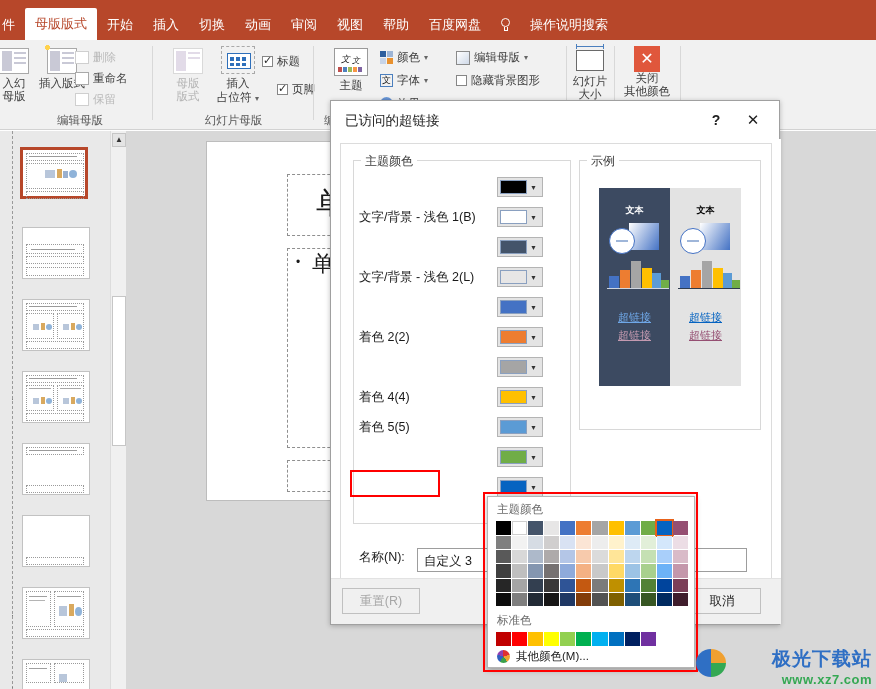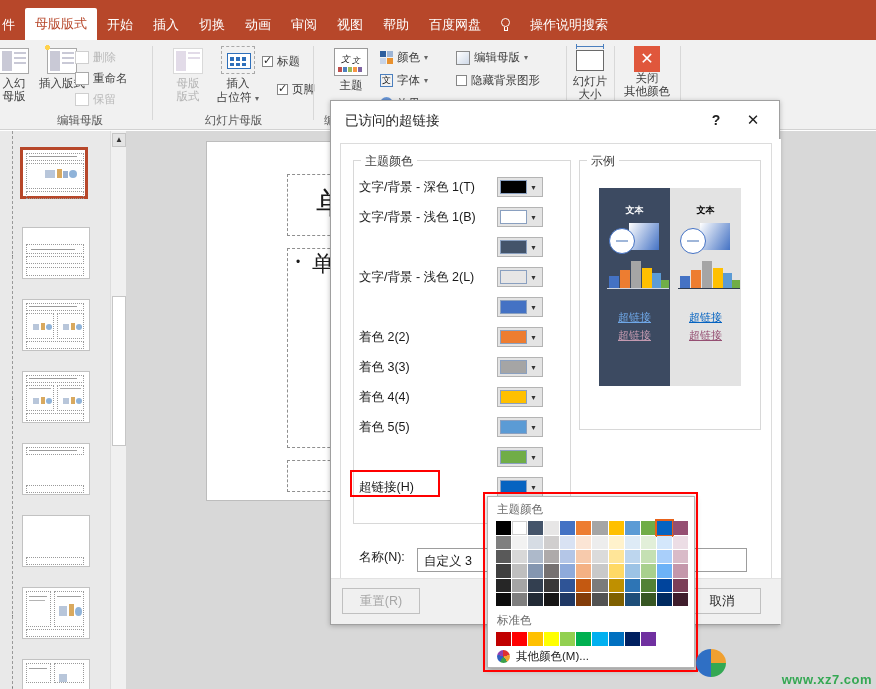--- a/index.html
+++ b/index.html
@@ -473,28 +473,25 @@
       <span class="dlg-q">?</span>
       <span class="dlg-x">✕</span>
     </div>
 
     <div class="dlg-body">
       <div class="dlg-inner">
 
         <div class="grpbox" style="left:12px; top:16px; width:218px; height:364px;"></div>
         <div class="grpcap" style="left:20px; top:9px;">主题颜色</div>
 
-        <div class="crow" style="top:32px;">文字/背景 - 深色 1(T)</div>
         <div class="crow" style="top:62px;">文字/背景 - 浅色 1(B)</div>
         <div class="crow" style="top:122px;">文字/背景 - 浅色 2(L)</div>
         <div class="crow" style="top:182px;">着色 2(2)</div>
-        <div class="crow" style="top:212px;">着色 3(3)</div>
         <div class="crow" style="top:242px;">着色 4(4)</div>
         <div class="crow" style="top:272px;">着色 5(5)</div>
-        <div class="crow" style="top:332px;">超链接(H)</div>
 
         <div class="cbtn" style="left:156px; top:33px;">
           <span class="sw" style="background: rgb(0, 0, 0);"></span>
             <span class="dd">▼</span>
           </div>
         <div class="cbtn" style="left:156px; top:63px;">
           <span class="sw" style="background: rgb(255, 255, 255);"></span>
             <span class="dd">▼</span>
           </div>
         <div class="cbtn" style="left:156px; top:93px;">
@@ -686,16 +683,17 @@
       <span style="display:inline-block;width:13px;height:13px;border-radius:50%;background:conic-gradient(#e03030 0 20%,#f0a030 0 40%,#3aa04a 0 60%,#3060c0 0 80%,#9040b0 0 100%);"></span>
       <span>其他颜色(M)...</span>
     </div>
   </div>
 
   <div class="redrect" style="left:350px; top:470px; width:90px; height:27px;"></div>
   <div class="redrect" style="left:483px; top:492px; width:215px; height:180px;"></div>
 
   <div class="wmlogo"></div>
   <div class="wm">
+    <div class="w1">极光下载站</div>
     <div class="w2">www.xz7.com</div>
   </div>
 
 </div>
 
 </body></html>

